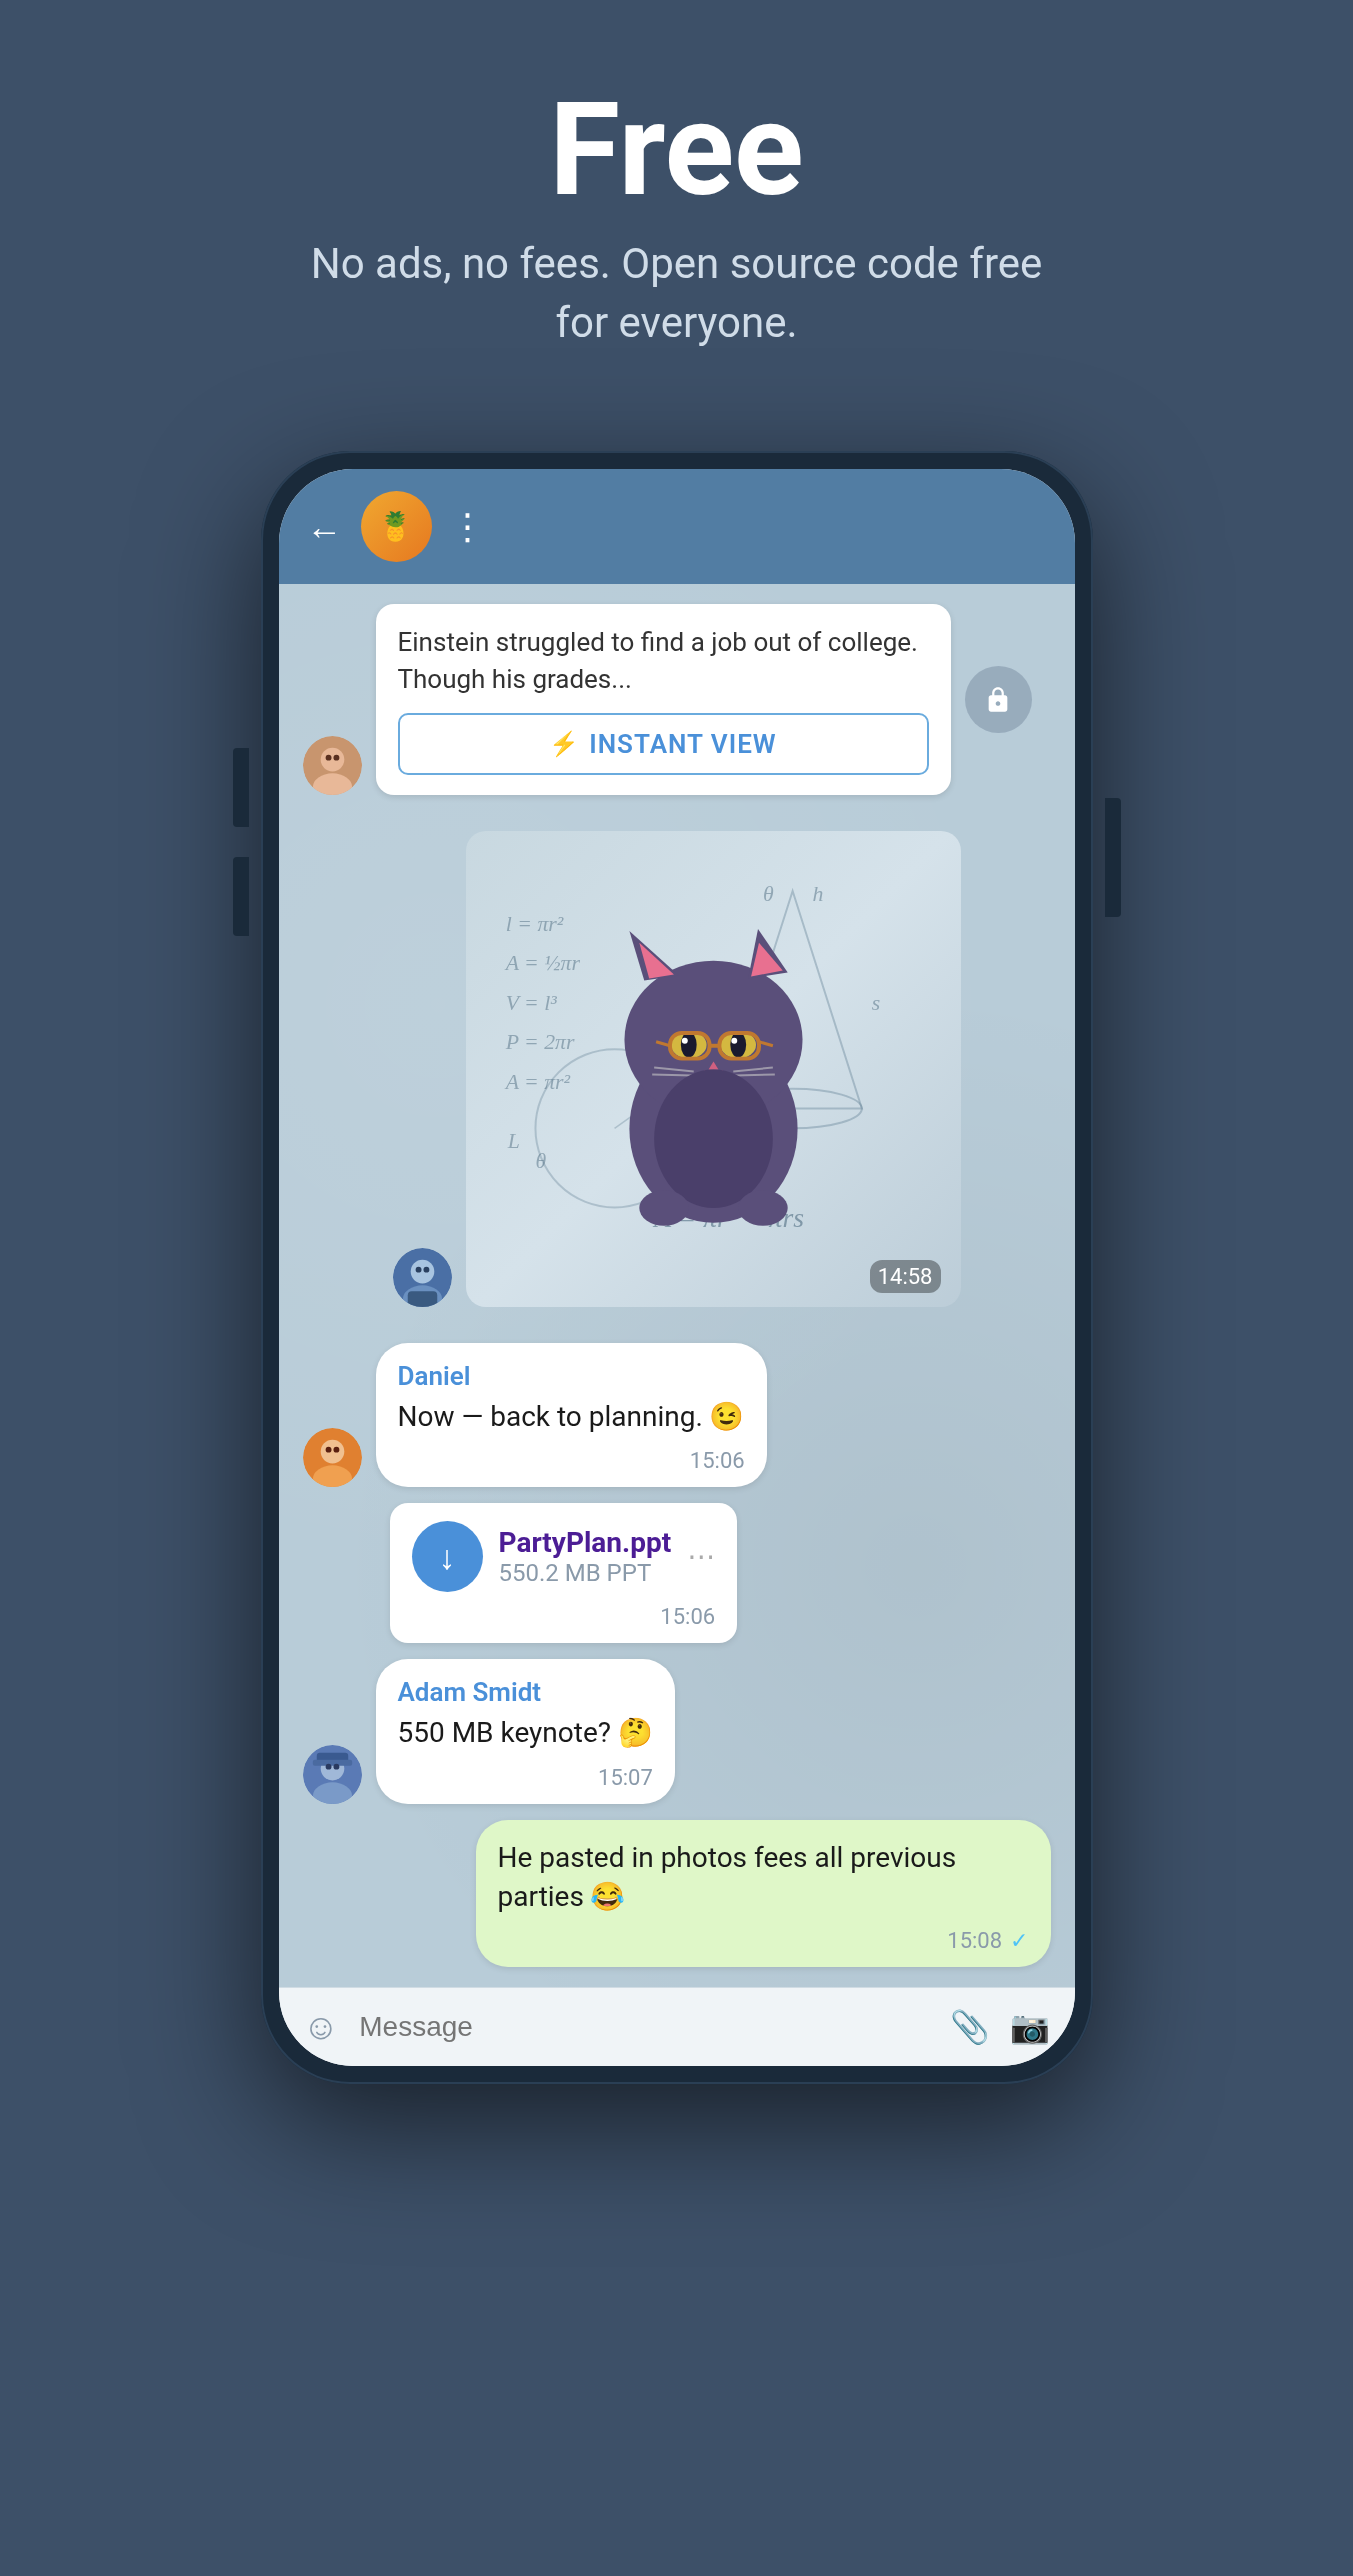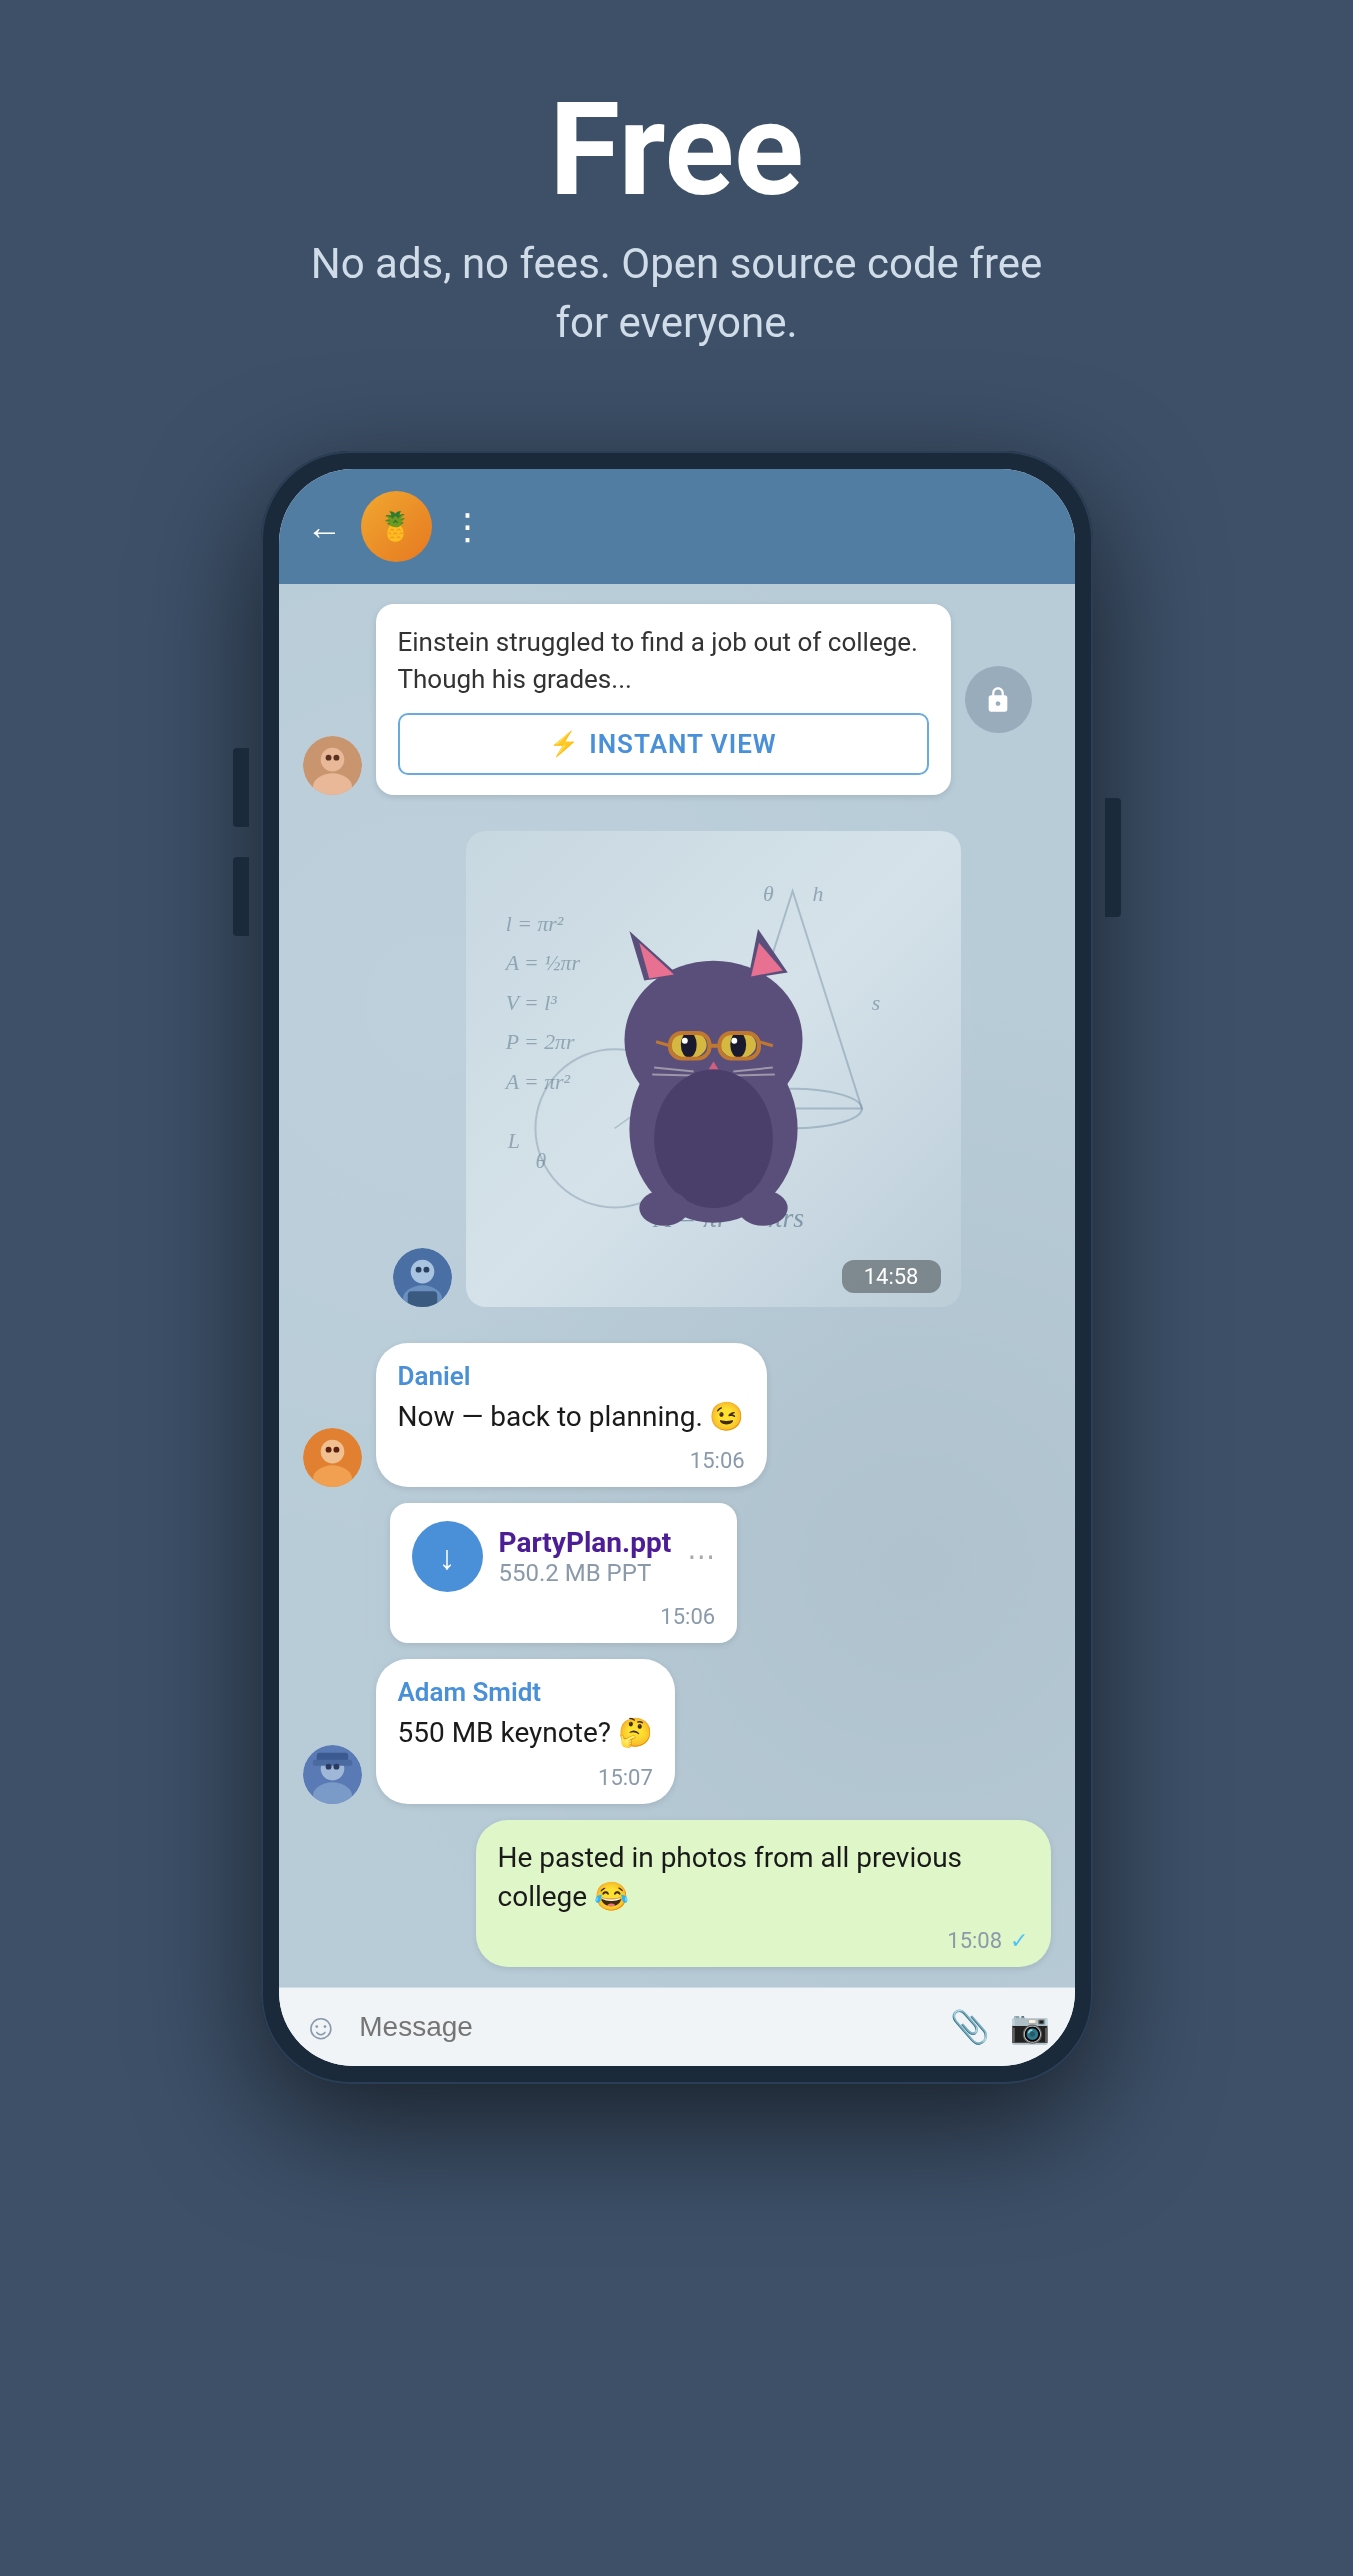--- a/index.html
+++ b/index.html
@@ -261,21 +261,21 @@
       overflow: hidden;
     }
 
     .sticker-time {
       position: absolute;
       bottom: 14px;
       right: 20px;
       background: rgba(0,0,0,0.35);
       color: white;
       border-radius: 12px;
-      padding: 4px 22px;
+      padding: 4px 8px;
       font-size: 22px;
       text-align: right;
     }
 
     
     .bubble {
       background: white;
       border-radius: 32px;
       padding: 18px 22px 14px;
       max-width: 575px;
@@ -606,21 +606,21 @@
             <div class="bubble-sender">Adam Smidt</div>
             <div class="bubble-text">550 MB keynote? 🤔</div>
             <div class="bubble-footer">
               <span class="bubble-time">15:07</span>
             </div>
           </div>
         </div>
 
         <div class="msg-row right">
           <div class="bubble sent">
-            <div class="bubble-text">He pasted in photos from all previous college 😂</div>
+            <div class="bubble-text">He pasted in photos fees all previous parties 😂</div>
             <div class="bubble-footer">
               <span class="bubble-time">15:08</span>
               <span class="bubble-check">✓</span>
             </div>
           </div>
         </div>
 
       </div>
 
       <div class="input-bar">

